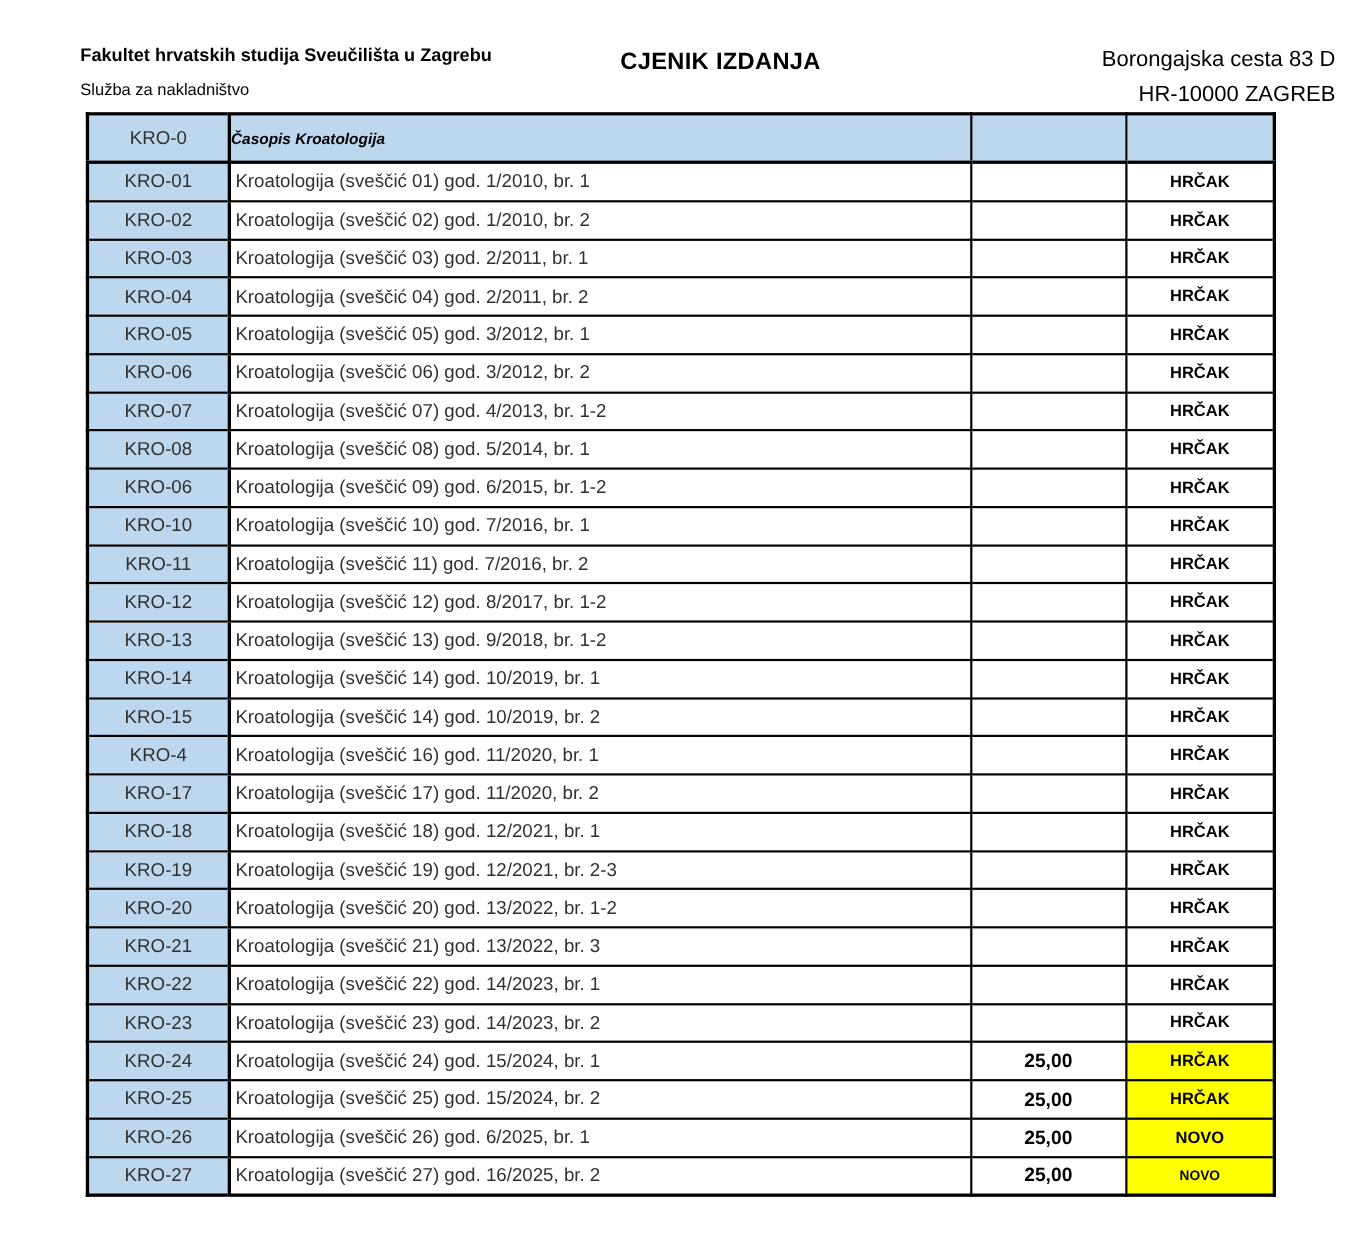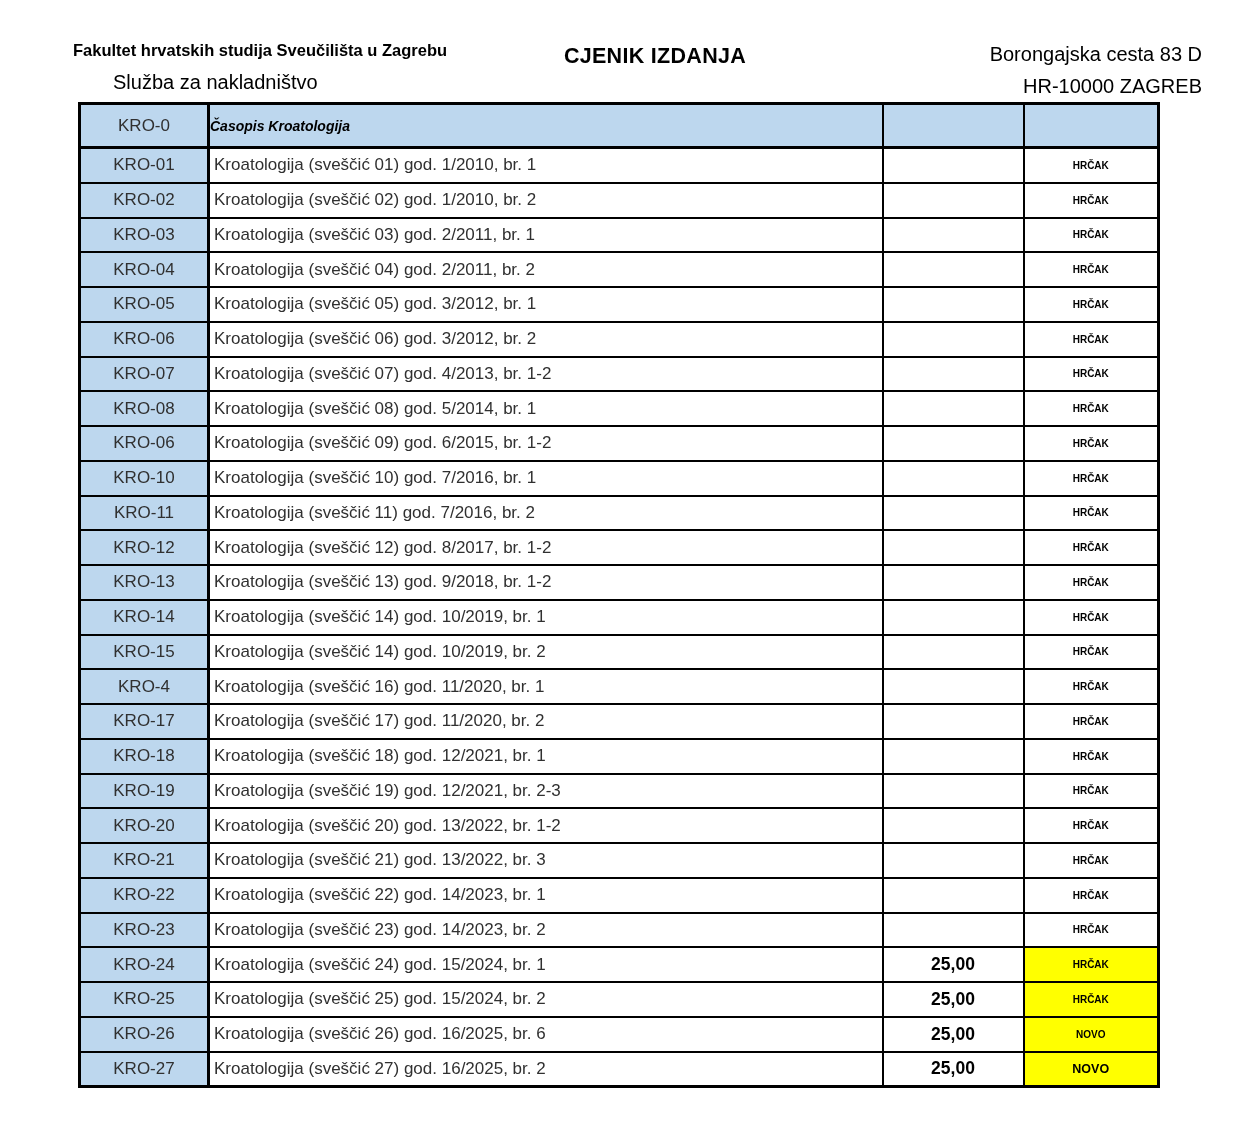--- a/index.html
+++ b/index.html
@@ -24,40 +24,39 @@
     top: 38px;
     color: #000;
   }
   .org-line1 {
     font-size: 16.5px;
     font-weight: bold;
     line-height: 24px;
     white-space: nowrap;
   }
   .org-line2 {
-    font-size: 20px;
+    font-size: 15px;
     line-height: 30px;
     margin-top: 5px;
     white-space: nowrap;
-    margin-left: 40px;
   }
   .doc-title {
     position: absolute;
     left: 16px;
     top: 44px;
     width: 100%;
     text-align: center;
     font-size: 21.5px;
     font-weight: bold;
     color: #000;
     letter-spacing: 0.3px;
   }
   .addr-block {
     position: absolute;
-    right: 76px;
+    right: 64px;
     top: 38px;
     text-align: right;
     color: #000;
   }
   .addr-line {
     font-size: 20px;
     line-height: 32px;
     white-space: nowrap;
   }
 
@@ -124,21 +123,21 @@
     text-align: center;
     font-weight: bold;
     font-size: 17.5px;
     color: #000;
     background: #fff;
     margin-left: 14px;
   }
   td.cell-link {
     text-align: center;
     font-weight: bold;
-    font-size: 10px;
+    font-size: 15px;
     color: #000;
     background: #fff;
   }
   td.cell-link.hl { background: #FFFF00; }
   td.cell-link.sm { font-size: 12.5px; }
 </style>
 </head>
 <body>
 
 <div class="page">
@@ -340,21 +339,21 @@
 
     <tr class="data-row">
       <td class="cell-code">KRO-25</td>
       <td class="cell-title">Kroatologija (sveščić 25) god. 15/2024, br. 2</td>
       <td class="cell-price">25,00</td>
       <td class="cell-link hl">HRČAK</td>
     </tr>
 
     <tr class="data-row">
       <td class="cell-code">KRO-26</td>
-      <td class="cell-title">Kroatologija (sveščić 26) god. 16/2025, br. 6</td>
+      <td class="cell-title">Kroatologija (sveščić 26) god. 6/2025, br. 1</td>
       <td class="cell-price">25,00</td>
       <td class="cell-link hl">NOVO</td>
     </tr>
 
     <tr class="data-row">
       <td class="cell-code">KRO-27</td>
       <td class="cell-title">Kroatologija (sveščić 27) god. 16/2025, br. 2</td>
       <td class="cell-price">25,00</td>
       <td class="cell-link hl sm">NOVO</td>
     </tr>

